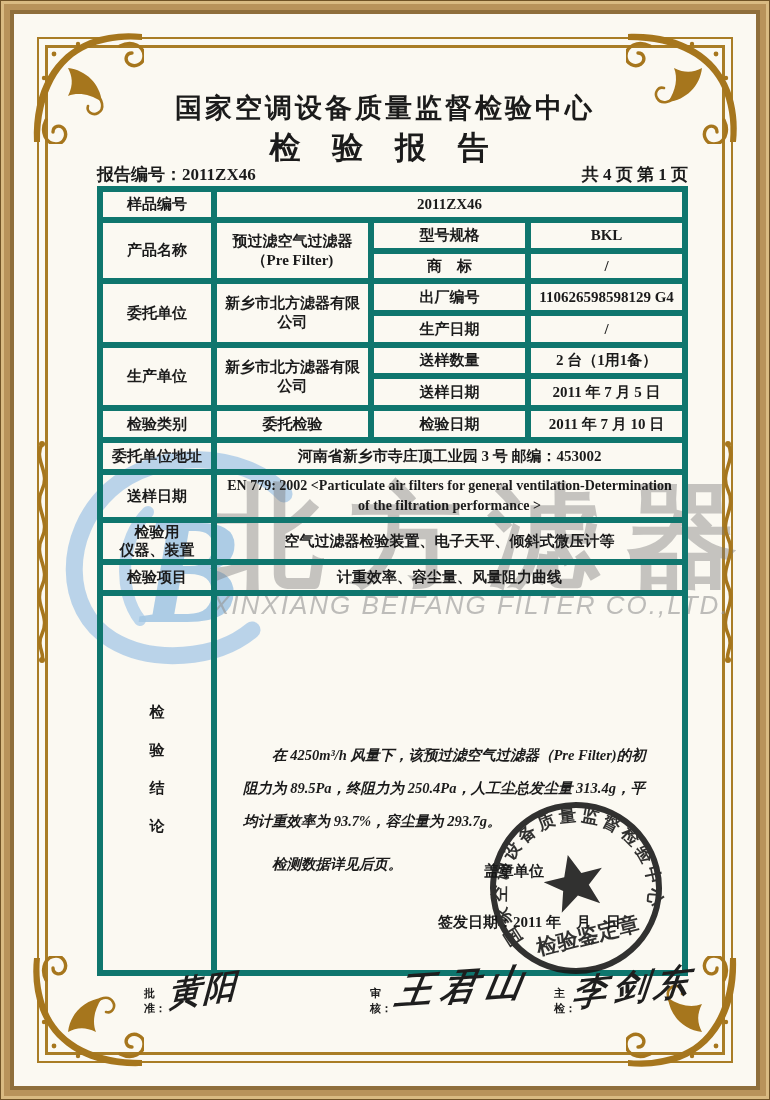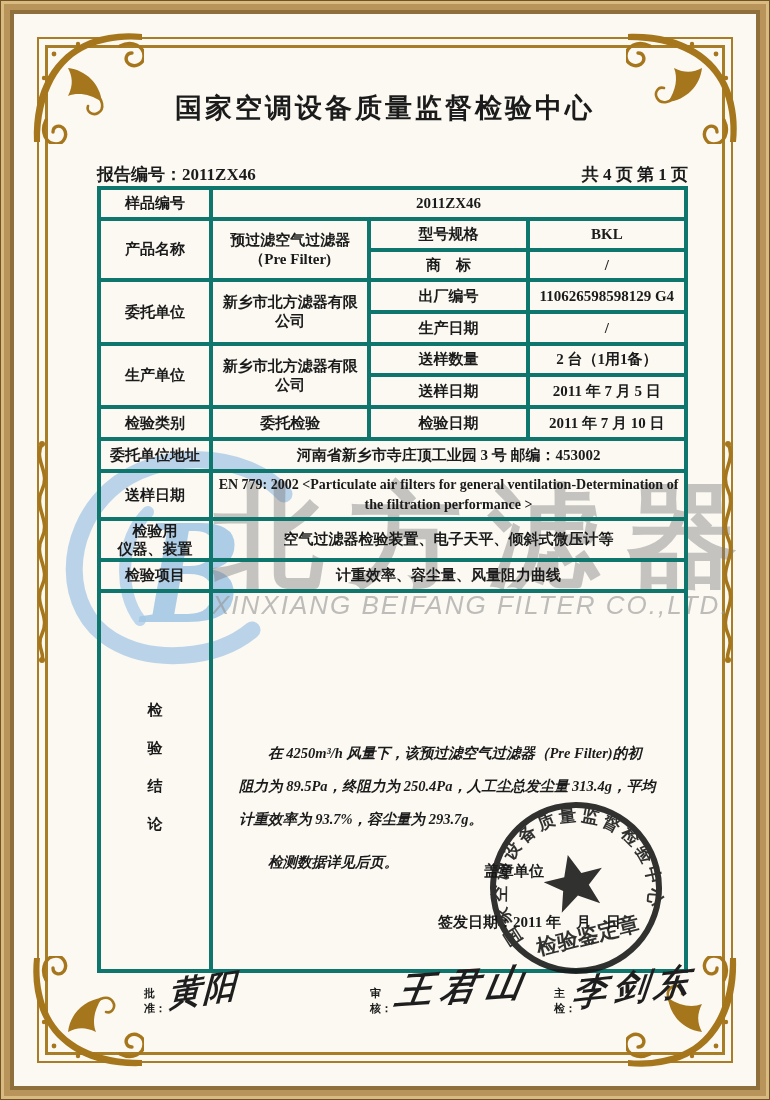--- a/index.html
+++ b/index.html
@@ -33,21 +33,21 @@
   .org-title{position:absolute;left:0;right:0;top:90px;text-align:center;z-index:2;
              font-size:27px;font-weight:bold;letter-spacing:3px;}
   .doc-title{position:absolute;left:0;right:0;top:127px;text-align:center;z-index:2;
              font-size:31px;font-weight:bold;letter-spacing:12px;}
   .report-line{position:absolute;left:97px;right:82px;top:163px;z-index:2;font-size:17px;font-weight:600;}
   .report-line .right{float:right;}
 
   
   table.info{position:absolute;left:97px;top:186px;width:591px;z-index:2;
              border-collapse:collapse;table-layout:fixed;font-size:15px;font-weight:600;}
-  table.info td{border:4px solid #0f766e;padding:0 4px;text-align:center;vertical-align:middle;
+  table.info td{border:6px solid #0f766e;padding:0 4px;text-align:center;vertical-align:middle;
                 overflow:hidden;}
   table.info{border:2px solid #222;}
   td.l{width:100px;}
   td.v2{width:239px;}
   td.l2{width:79px;}
   td.v3{width:141px;}
   td.left{text-align:left;padding-left:26px;}
   td.en{font-size:14px;font-weight:600;line-height:20px;padding:2px 6px;}
   td.concl{vertical-align:top;text-align:left;position:relative;}
   .vertlbl{display:flex;flex-direction:column;align-items:center;gap:19px;transform:translateY(-14px);}
@@ -120,20 +120,21 @@
     <g fill="none" stroke="#aecde8" stroke-linecap="round">
       <path d="M236,52 C196,8 108,6 62,48 C14,92 14,168 64,198 C104,222 168,218 204,188" stroke-width="17" opacity=".85"></path>
       <path d="M92,178 C70,150 72,96 100,70" stroke-width="12" opacity=".8"></path>
     </g>
     <text x="92" y="180" font-family="Liberation Serif, DejaVu Serif, serif" font-style="italic" font-weight="bold" font-size="150" fill="#a5c8e4" opacity=".9">B</text>
   </svg>
   <div class="wm-cn">北方滤器</div>
   <div class="wm-en">XINXIANG BEIFANG FILTER CO.,LTD.</div>
 
   <div class="org-title">国家空调设备质量监督检验中心</div>
+  <div class="doc-title">检 验 报 告</div>
   <div class="report-line">
     <span>报告编号：</span><span>2011ZX46</span>
     <span class="right">共 4 页  第 1 页</span>
   </div>
 
   <table class="info">
     <tbody>
         <tr style="height:31px">
       <td class="l">样品编号</td>
       <td class="left" colspan="3">2011ZX46</td>

